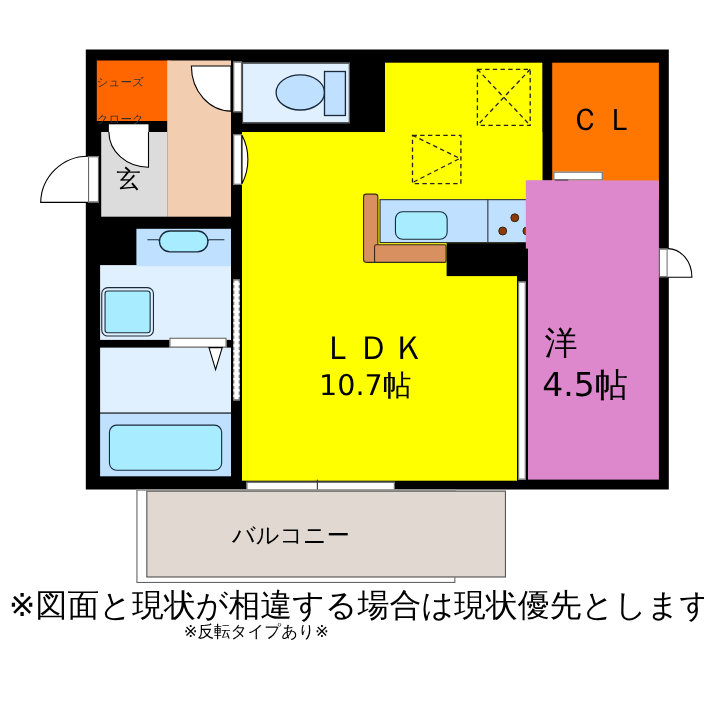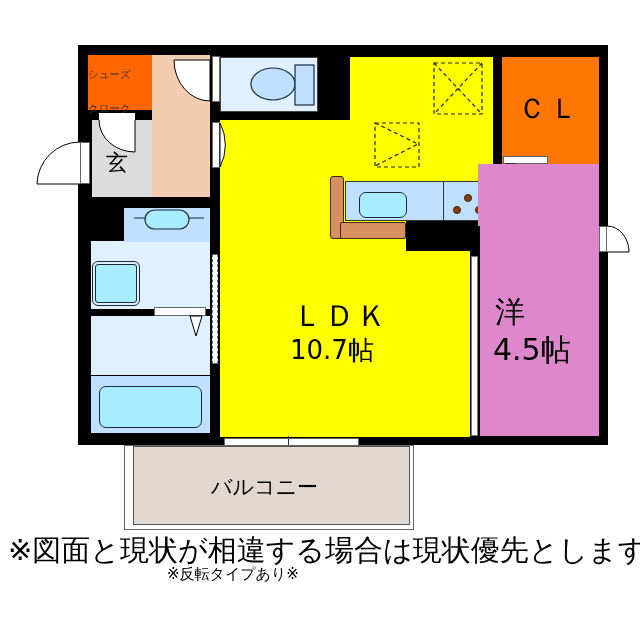--- a/index.html
+++ b/index.html
@@ -118,20 +118,20 @@
   <svg style="left:190px;top:316px;" width="16" height="22">
     <polygon points="0,0 12,0 6,20" fill="#fff" stroke="#000" stroke-width="1"></polygon>
   </svg>
   <div class="abs" style="left:91px;top:376px;width:119px;height:57px;background:#bfe0ff;"></div>
   <div class="abs" style="left:99px;top:386px;width:103px;height:42px;background:#a8ecff;border:1.2px solid #1a2a3a;border-radius:7px;"></div>
 
   <div class="abs" style="left:224px;top:438px;width:135px;height:8px;background:#fff;border:1px solid #666;"></div>
   <div class="abs" style="left:288px;top:436px;width:1px;height:12px;background:#333;"></div>
 
   <div class="abs" style="left:124px;top:445px;width:290px;height:85px;background:#fff;border:1px solid #666;"></div>
-  <div class="abs" style="left:133px;top:446px;width:277px;height:79px;background:#e1d9d1;border:1px solid #555;">
+  <div class="abs" style="left:133px;top:446px;width:327px;height:79px;background:#e1d9d1;border:1px solid #555;">
     <span class="room-label" style="left:77px;top:26px;font-size:21px;">バルコニー</span>
   </div>
 
   <div class="abs" style="left:8px;top:531px;font-size:29px;white-space:nowrap;text-align:right;">※図面と現状が相違する場合は現状優先とします</div>
   <div class="abs" style="left:167px;top:565px;font-size:15px;white-space:nowrap;">※反転タイプあり※</div>
 
 </div>
 
 </body></html>

